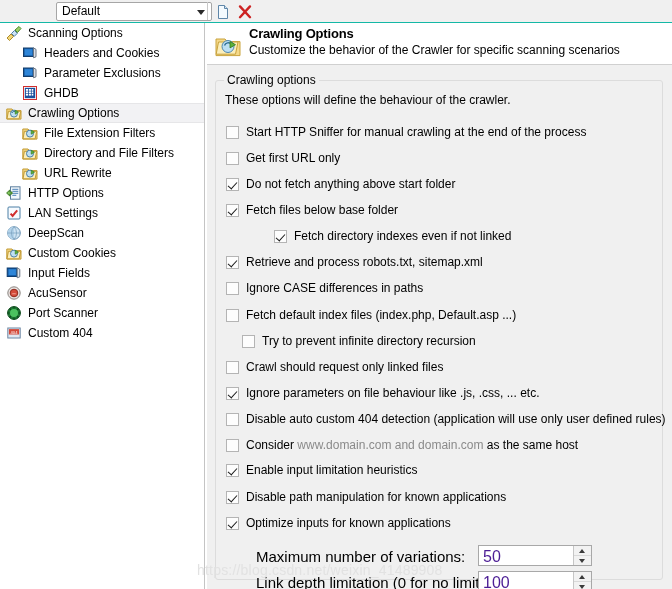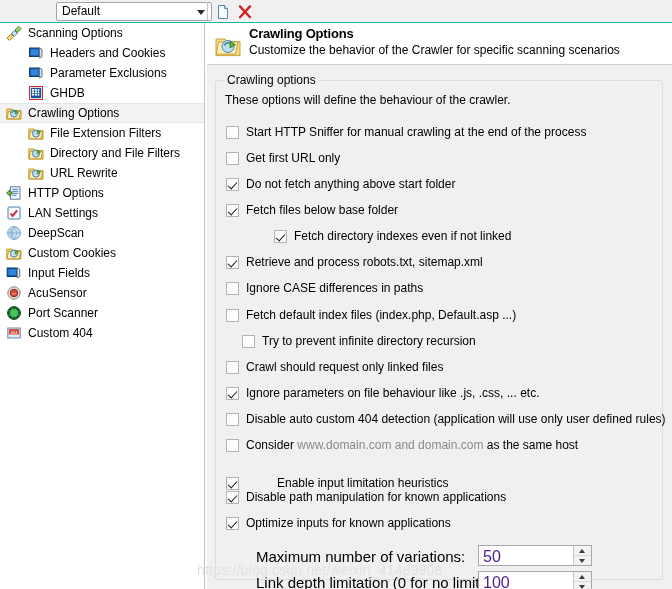--- a/index.html
+++ b/index.html
@@ -81,21 +81,21 @@
   }
   .nav-item {
     position: relative;
     height: 20px;
     display: flex;
     align-items: center;
     cursor: default;
     white-space: nowrap;
     font-size: 12px;
   }
-  .nav-item.indent { padding-left: 22px; }
+  .nav-item.indent { padding-left: 16px; }
   .nav-item.selected {
     background: #f2f2f4;
     border-top: 1px solid #e6e6e8;
     border-bottom: 1px solid #e6e6e8;
     height: 20px;
     box-sizing: border-box;
   }
   .nav-icon {
     width: 16px; height: 16px;
     margin-left: 6px;
@@ -515,21 +515,21 @@
             <span class="cb-label">Ignore parameters on file behaviour like .js, .css, ... etc.</span>
           </div>
           <div class="cb-row" style="top: 330px;">
             <span class="cb-box"></span>
             <span class="cb-label">Disable auto custom 404 detection (application will use only user defined rules)</span>
           </div>
           <div class="cb-row" style="top: 356px;">
             <span class="cb-box"></span>
             <span class="cb-label">Consider <span class="dim">www.domain.com and domain.com</span> as the same host</span>
           </div>
-          <div class="cb-row" style="top: 394px; gap: 31px;">
+          <div class="cb-row" style="top: 381px;">
             <span class="cb-box checked"></span>
             <span class="cb-label">Enable input limitation heuristics</span>
           </div>
           <div class="cb-row" style="top: 408px;">
             <span class="cb-box checked"></span>
             <span class="cb-label">Disable path manipulation for known applications</span>
           </div>
           <div class="cb-row" style="top: 434px;">
             <span class="cb-box checked"></span>
             <span class="cb-label">Optimize inputs for known applications</span>

